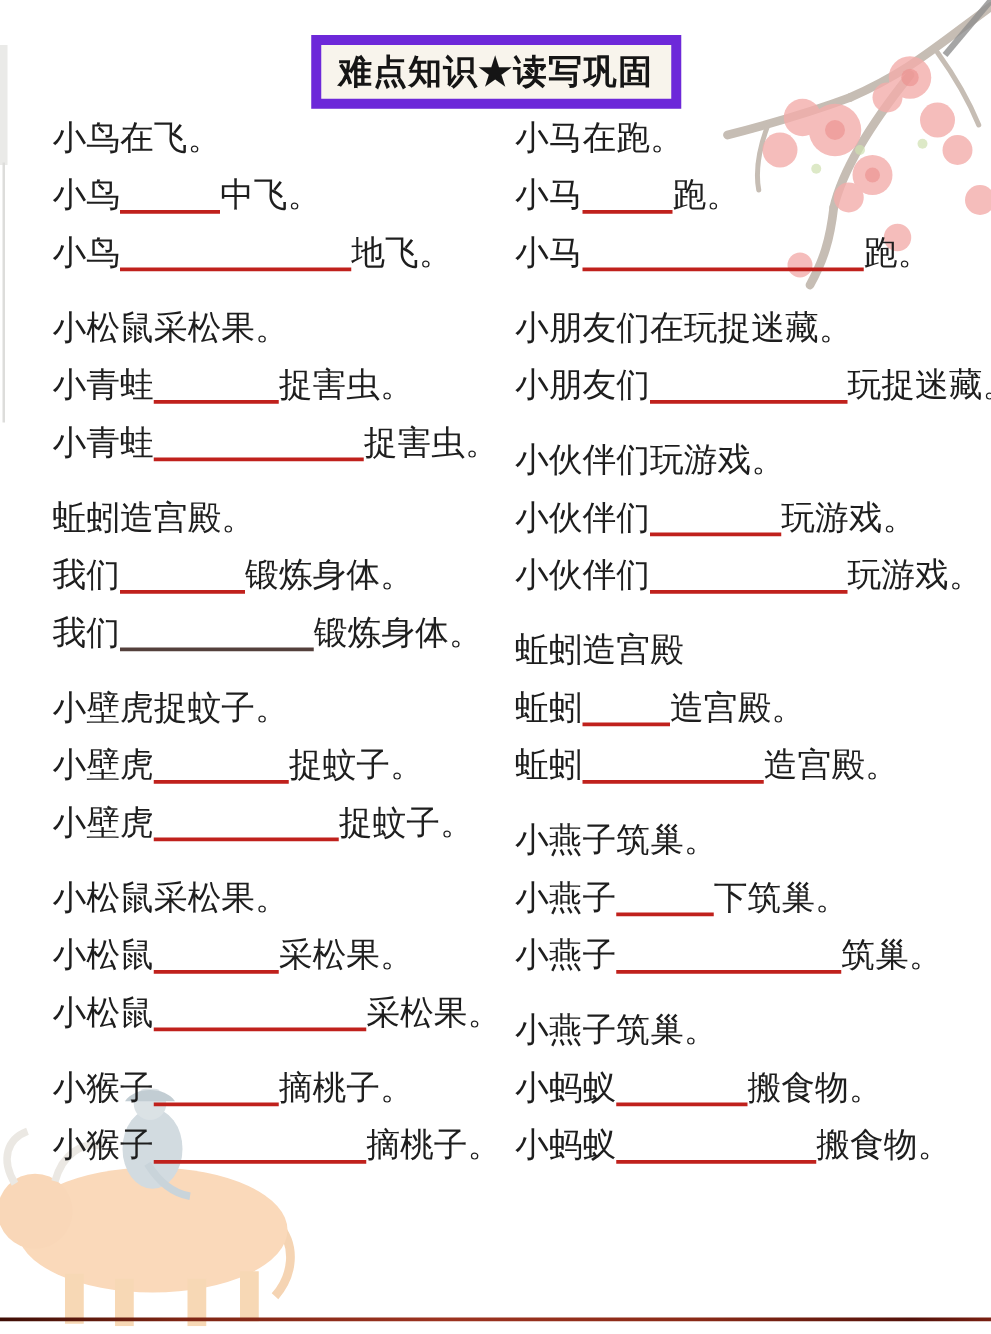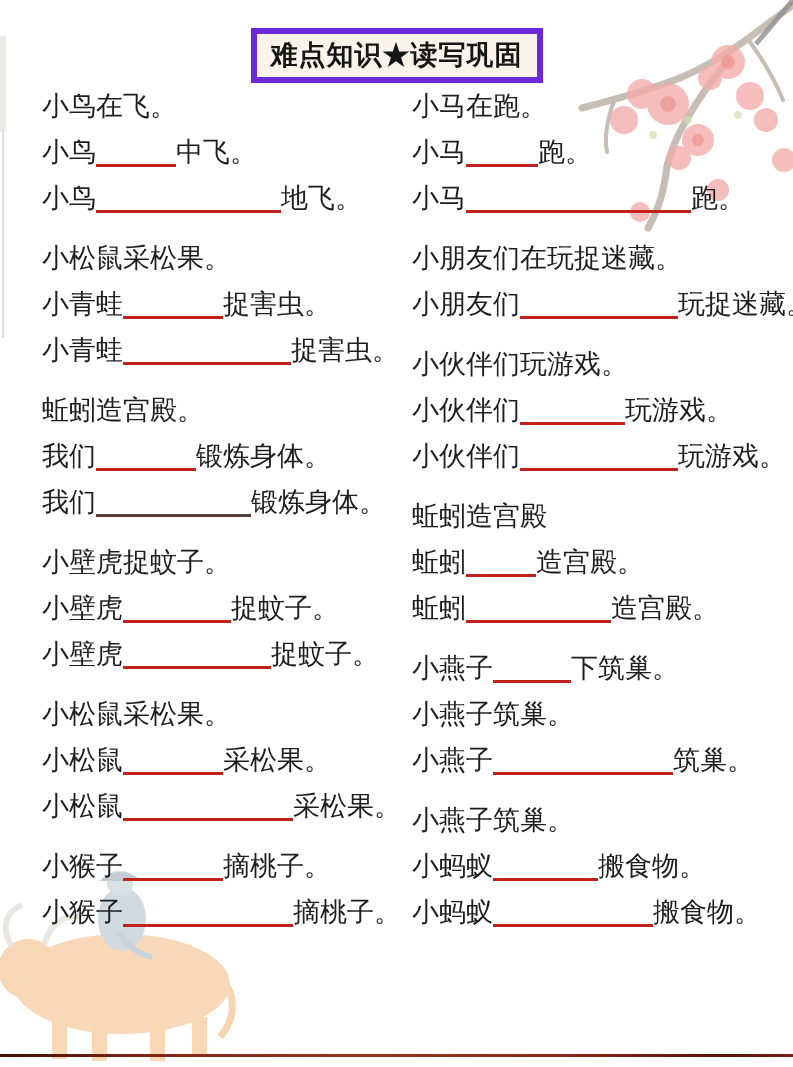--- a/index.html
+++ b/index.html
@@ -25,21 +25,21 @@
   .header{position:relative;z-index:2;text-align:center;padding-top:14px;}
   .title{
     font-size:41px;font-weight:bold;letter-spacing:0px;line-height:1.15;
     white-space:nowrap;
   }
   .title .black{color:#191919;}
   .title .red{color:#e80606;}
   .badge-wrap{margin-top:14px;}
   .badge{
     display:inline-block;
-    border:6px solid #6d28d9;
+    border:8px solid #6d28d9;
     background:#f8f4ec;
     padding:3px 14px 4px 14px;
     font-size:27px;font-weight:bold;color:#151515;
     letter-spacing:1px;
   }
   
   .content{
     position:relative;z-index:2;
     display:flex;
     padding-left:42px;
@@ -179,22 +179,22 @@
         <div class="row"><span class="txt">小伙伴们玩游戏。</span></div>
         <div class="row"><span class="txt">小伙伴们</span><span class="blank" style="width: 105px;"></span><span class="txt">玩游戏。</span></div>
         <div class="row"><span class="txt">小伙伴们</span><span class="blank" style="width: 158px;"></span><span class="txt">玩游戏。</span></div>
       </div>
       <div class="block">
         <div class="row"><span class="txt">蚯蚓造宫殿</span></div>
         <div class="row"><span class="txt">蚯蚓</span><span class="blank" style="width: 70px;"></span><span class="txt">造宫殿。</span></div>
         <div class="row"><span class="txt">蚯蚓</span><span class="blank" style="width: 145px;"></span><span class="txt">造宫殿。</span></div>
       </div>
       <div class="block">
+        <div class="row"><span class="txt">小燕子筑巢。</span></div>
         <div class="row"><span class="txt">小燕子</span><span class="blank" style="width: 78px;"></span><span class="txt">下筑巢。</span></div>
-        <div class="row"><span class="txt">小燕子筑巢。</span></div>
         <div class="row"><span class="txt">小燕子</span><span class="blank" style="width: 180px;"></span><span class="txt">筑巢。</span></div>
       </div>
       <div class="block">
         <div class="row"><span class="txt">小燕子筑巢。</span></div>
         <div class="row"><span class="txt">小蚂蚁</span><span class="blank" style="width: 105px;"></span><span class="txt">搬食物。</span></div>
         <div class="row"><span class="txt">小蚂蚁</span><span class="blank" style="width: 160px;"></span><span class="txt">搬食物。</span></div>
       </div>
     </div>
 </div>
 

